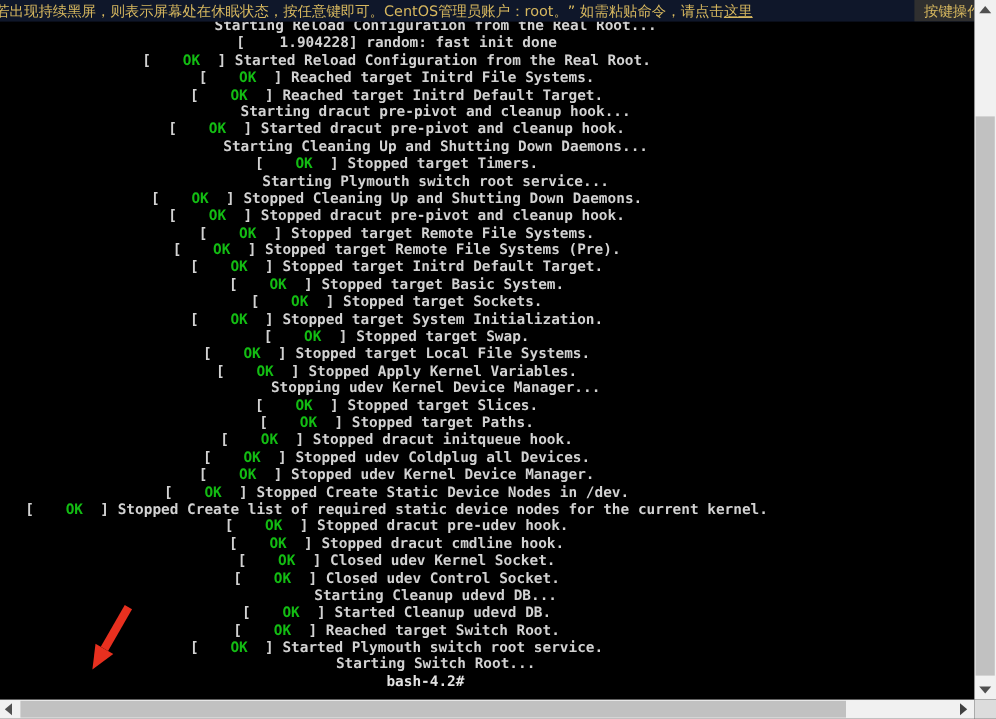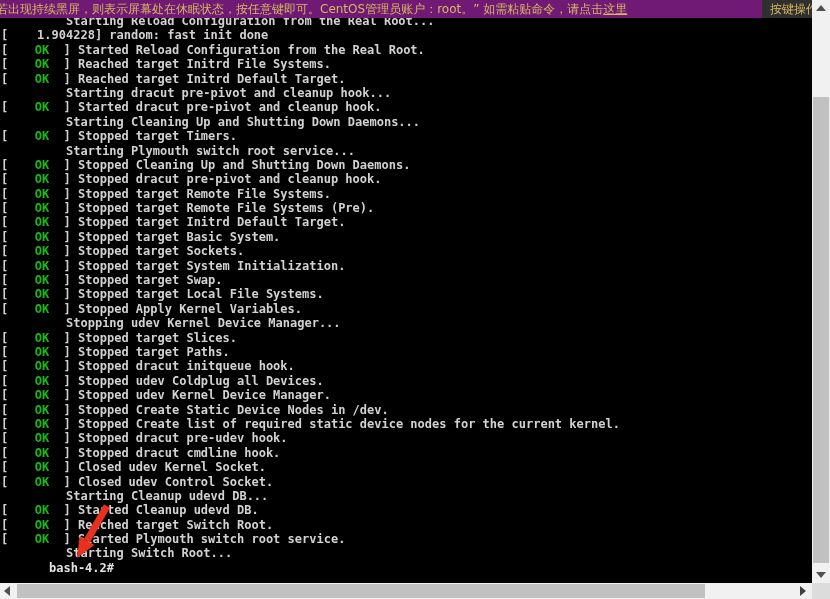--- a/index.html
+++ b/index.html
@@ -3,34 +3,34 @@
 <meta charset="utf-8">
 <style>
   html,body{margin:0;padding:0;}
   body{
     width:830px;height:599px;overflow:hidden;position:relative;
     background:#000;font-family:"DejaVu Sans","Liberation Sans",sans-serif;
   }
   
   .notice-bar{
     position:absolute;left:0;top:0;width:812px;height:18px;
-    background:#701a75;color:#d7b85f;font-size:12px;line-height:18px;
+    background:#0f172a;color:#d7b85f;font-size:12px;line-height:18px;
     white-space:nowrap;overflow:hidden;z-index:5;
   }
   .notice-msg{display:inline-block;margin-left:-4px;}
   .notice-link{color:#d7b85f;text-decoration:underline;cursor:pointer;}
   .keys-btn{
     position:absolute;right:0;top:0;height:18px;line-height:18px;
     padding:0 2px 0 8px;background:#2f2f2f;color:#d7b85f;font-size:12px;
     max-width:40px;overflow:hidden;white-space:nowrap;cursor:pointer;
   }
   
   .terminal{
     position:absolute;left:0;top:18px;width:660px;height:565px;
-    background:#000;overflow:hidden;
+    background:#000;overflow:hidden;text-align:center;
   }
   .term-inner{
     margin-top:-4px;padding-left:1px;
     font-family:"DejaVu Sans Mono","Liberation Mono",monospace;
     font-size:12px;font-weight:bold;line-height:14.4px;
     color:#d2d2d2;white-space:pre;
   }
   .tline{height:14.4px;}
   .tline .ok{color:#13bd13;margin-left:12px;}
   .tline.prompt{color:#e2e2e2;padding-left:48px;}

